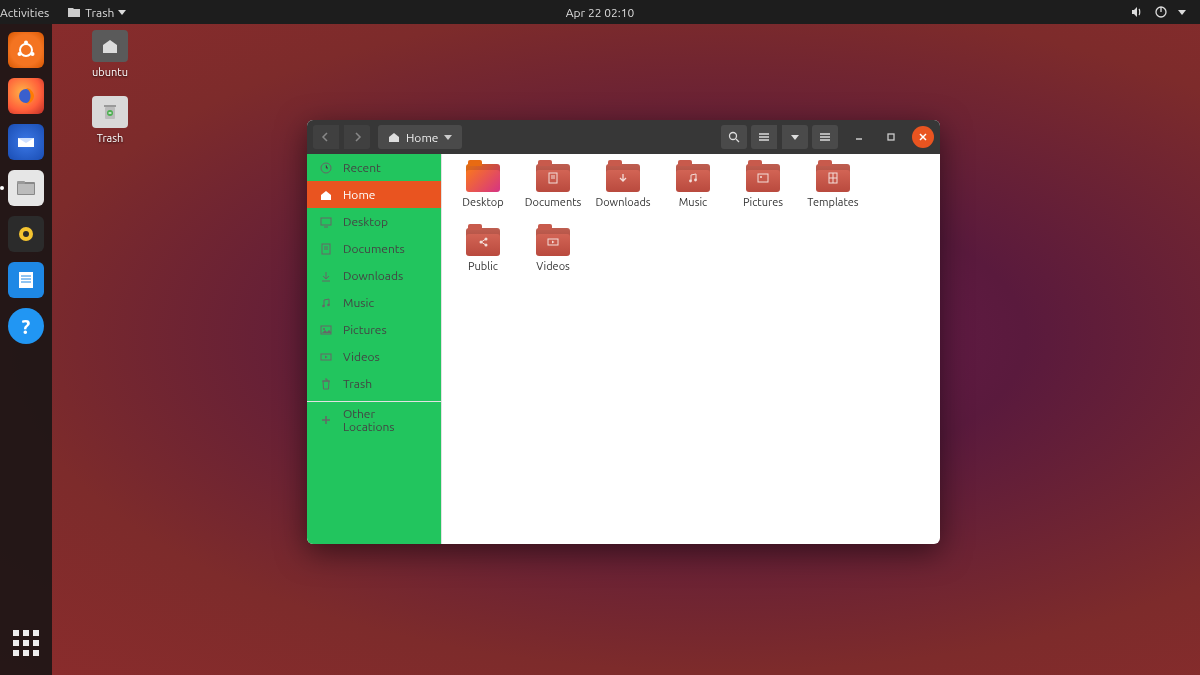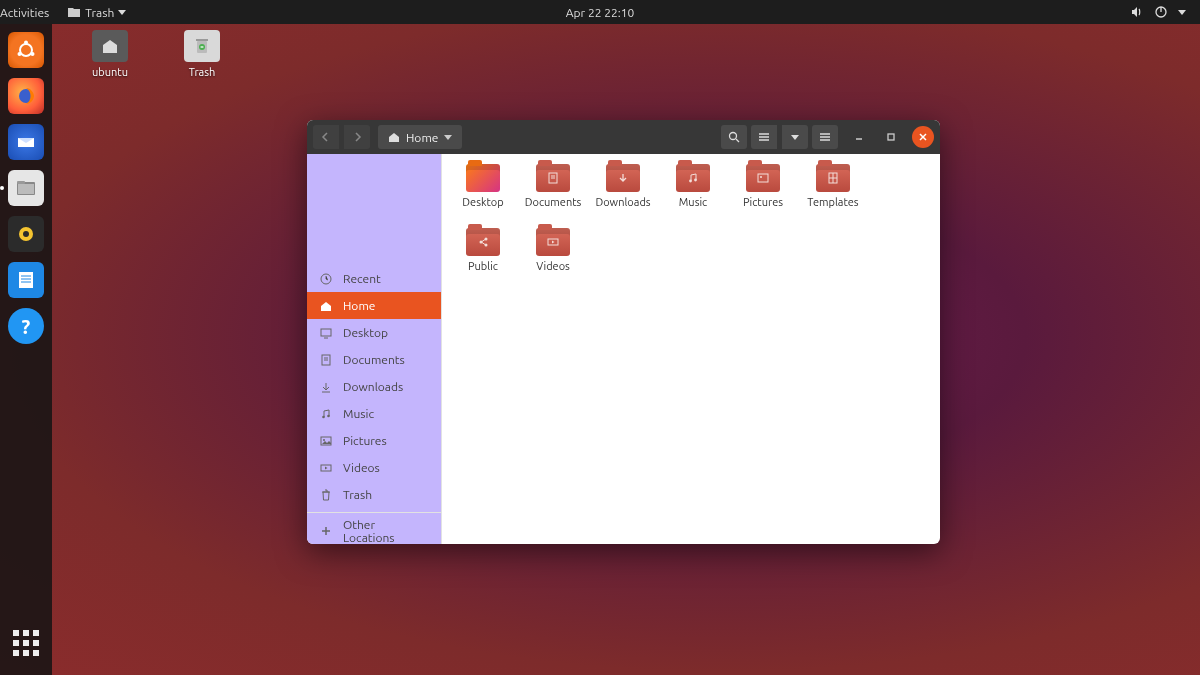--- a/index.html
+++ b/index.html
@@ -26,42 +26,42 @@
     position:absolute; top:24px; bottom:0; left:0; width:52px;
     background: rgba(20,20,20,0.85);
     display:flex; flex-direction:column; align-items:center;
     padding-top:8px; gap:10px; z-index:5;
   }
   .dock-icon { width:36px; height:36px; border-radius:6px; display:flex; align-items:center; justify-content:center; cursor:pointer; position:relative;}
   .dock-icon.active::before { content:""; position:absolute; left:-8px; top:50%; transform:translateY(-50%); width:4px; height:4px; background:#fff; border-radius:50%;}
   .apps-btn { margin-top:auto; margin-bottom:14px; width:36px;height:36px; display:grid; grid-template-columns:repeat(3,6px); grid-template-rows:repeat(3,6px); gap:4px; align-content:center; justify-content:center; cursor:pointer;}
   .apps-btn span{background:#eee;}
   
-  .desk-icons { position:absolute; top:30px; left:70px; display:flex; gap:12px; z-index:1;}
+  .desk-icons { position:absolute; top:30px; left:70px; display:flex; flex-direction:column; gap:18px; z-index:1;}
   .desk-item { width:80px; display:flex; flex-direction:column; align-items:center; gap:4px; font-size:11px; text-align:center; text-shadow:0 1px 2px rgba(0,0,0,0.7); cursor:pointer;}
   .desk-item .ic { width:36px; height:32px; border-radius:4px; display:flex; align-items:center; justify-content:center;}
   
   .window {
     position:absolute; top:120px; left:307px; width:633px; height:424px;
     background:#fff; border-radius:6px; box-shadow:0 8px 30px rgba(0,0,0,0.5);
     display:flex; flex-direction:column; overflow:hidden; color:#333;
   }
   .win-header {
     height:34px; background:#373737; display:flex; align-items:center; padding:0 6px; gap:4px;
   }
   .hbtn { height:24px; min-width:26px; background:#4a4a4a; border-radius:3px; display:flex; align-items:center; justify-content:center; color:#ddd; cursor:pointer; padding:0 6px; font-size:12px;}
   .hbtn.disabled{opacity:0.55; cursor:default;}
   .hbtn-join-l{border-top-right-radius:0;border-bottom-right-radius:0;margin-right:0;}
   .hbtn-join-r{border-top-left-radius:0;border-bottom-left-radius:0;margin-left:1px;}
   .path-pill { background:#4a4a4a; border-radius:3px; height:24px; display:flex; align-items:center; gap:6px; padding:0 10px; color:#eee; font-size:12px; cursor:pointer; margin-left:4px;}
   .spacer{flex:1;}
   .winctl { height:22px; width:22px; border-radius:50%; display:flex; align-items:center; justify-content:center; cursor:pointer; margin-left:6px; color:#eee;}
   .winctl.close{background:#e95420;}
   .win-body{flex:1; display:flex;}
-  .sidebar{width:135px; background:#c4b5fd; border-right:1px solid #e2e2e2; display:flex; flex-direction:column; font-size:12px; color:#444;justify-content:flex-end;}
+  .sidebar{width:135px; background:#22c55e; border-right:1px solid #e2e2e2; display:flex; flex-direction:column; font-size:12px; color:#444;}
   .side-item{height:27px; display:flex; align-items:center; gap:10px; padding:0 12px; cursor:pointer;}
   .side-item .ic{width:14px; display:flex; justify-content:center; color:#666;}
   .side-item.active{background:#e95420; color:#fff;}
   .side-item.active .ic{color:#fff;}
   .side-sep{height:1px; background:#e2e2e2; margin:4px 0;}
   .content{flex:1; padding:10px 6px; display:flex; flex-wrap:wrap; align-content:flex-start; gap:4px 0;}
   .folder{width:70px; height:60px; display:flex; flex-direction:column; align-items:center; gap:4px; font-size:11px; color:#333; cursor:pointer;}
   .folder-ic{width:34px; height:28px; border-radius:3px; background:linear-gradient(#d96b5b,#b94a3e); box-shadow:inset 0 6px 0 rgba(0,0,0,0.12); position:relative; display:flex; align-items:center; justify-content:center; color:#f4ded9;}
   .folder-ic::before{content:"";position:absolute;top:-4px;left:2px;width:14px;height:6px;border-radius:2px 2px 0 0;background:#c85a4c;}
   .folder-ic.desktop{background:linear-gradient(135deg,#fd7e14,#d63384);}
@@ -75,21 +75,21 @@
   <div class="tb-left">
     <span class="tb-item">Activities</span>
     <span class="tb-item">
       <svg width="14" height="12" viewBox="0 0 14 12">
           <path fill="#ccc" d="M1 2h5l1 1h6v8H1z"></path>
         </svg>
       <span>Trash</span>
       <span class="tri-down"></span>
     </span>
   </div>
-  <div class="tb-center">Apr 22  22:10</div>
+  <div class="tb-center">Apr 22  02:10</div>
   <div class="tb-right">
     <svg width="14" height="14" viewBox="0 0 14 14">
         <path fill="#ddd" d="M2 5h2l3-3v10l-3-3H2z"></path>
         <path fill="none" stroke="#ddd" stroke-width="1.2" d="M9 4c1 1 1 5 0 6"></path>
       </svg>
     <svg width="14" height="14" viewBox="0 0 14 14">
         <circle cx="7" cy="7" r="5" fill="none" stroke="#ddd" stroke-width="1.3"></circle>
         <line x1="7" y1="2" x2="7" y2="7" stroke="#ddd" stroke-width="1.3"></line>
       </svg>
     <span class="tri-down"></span>

